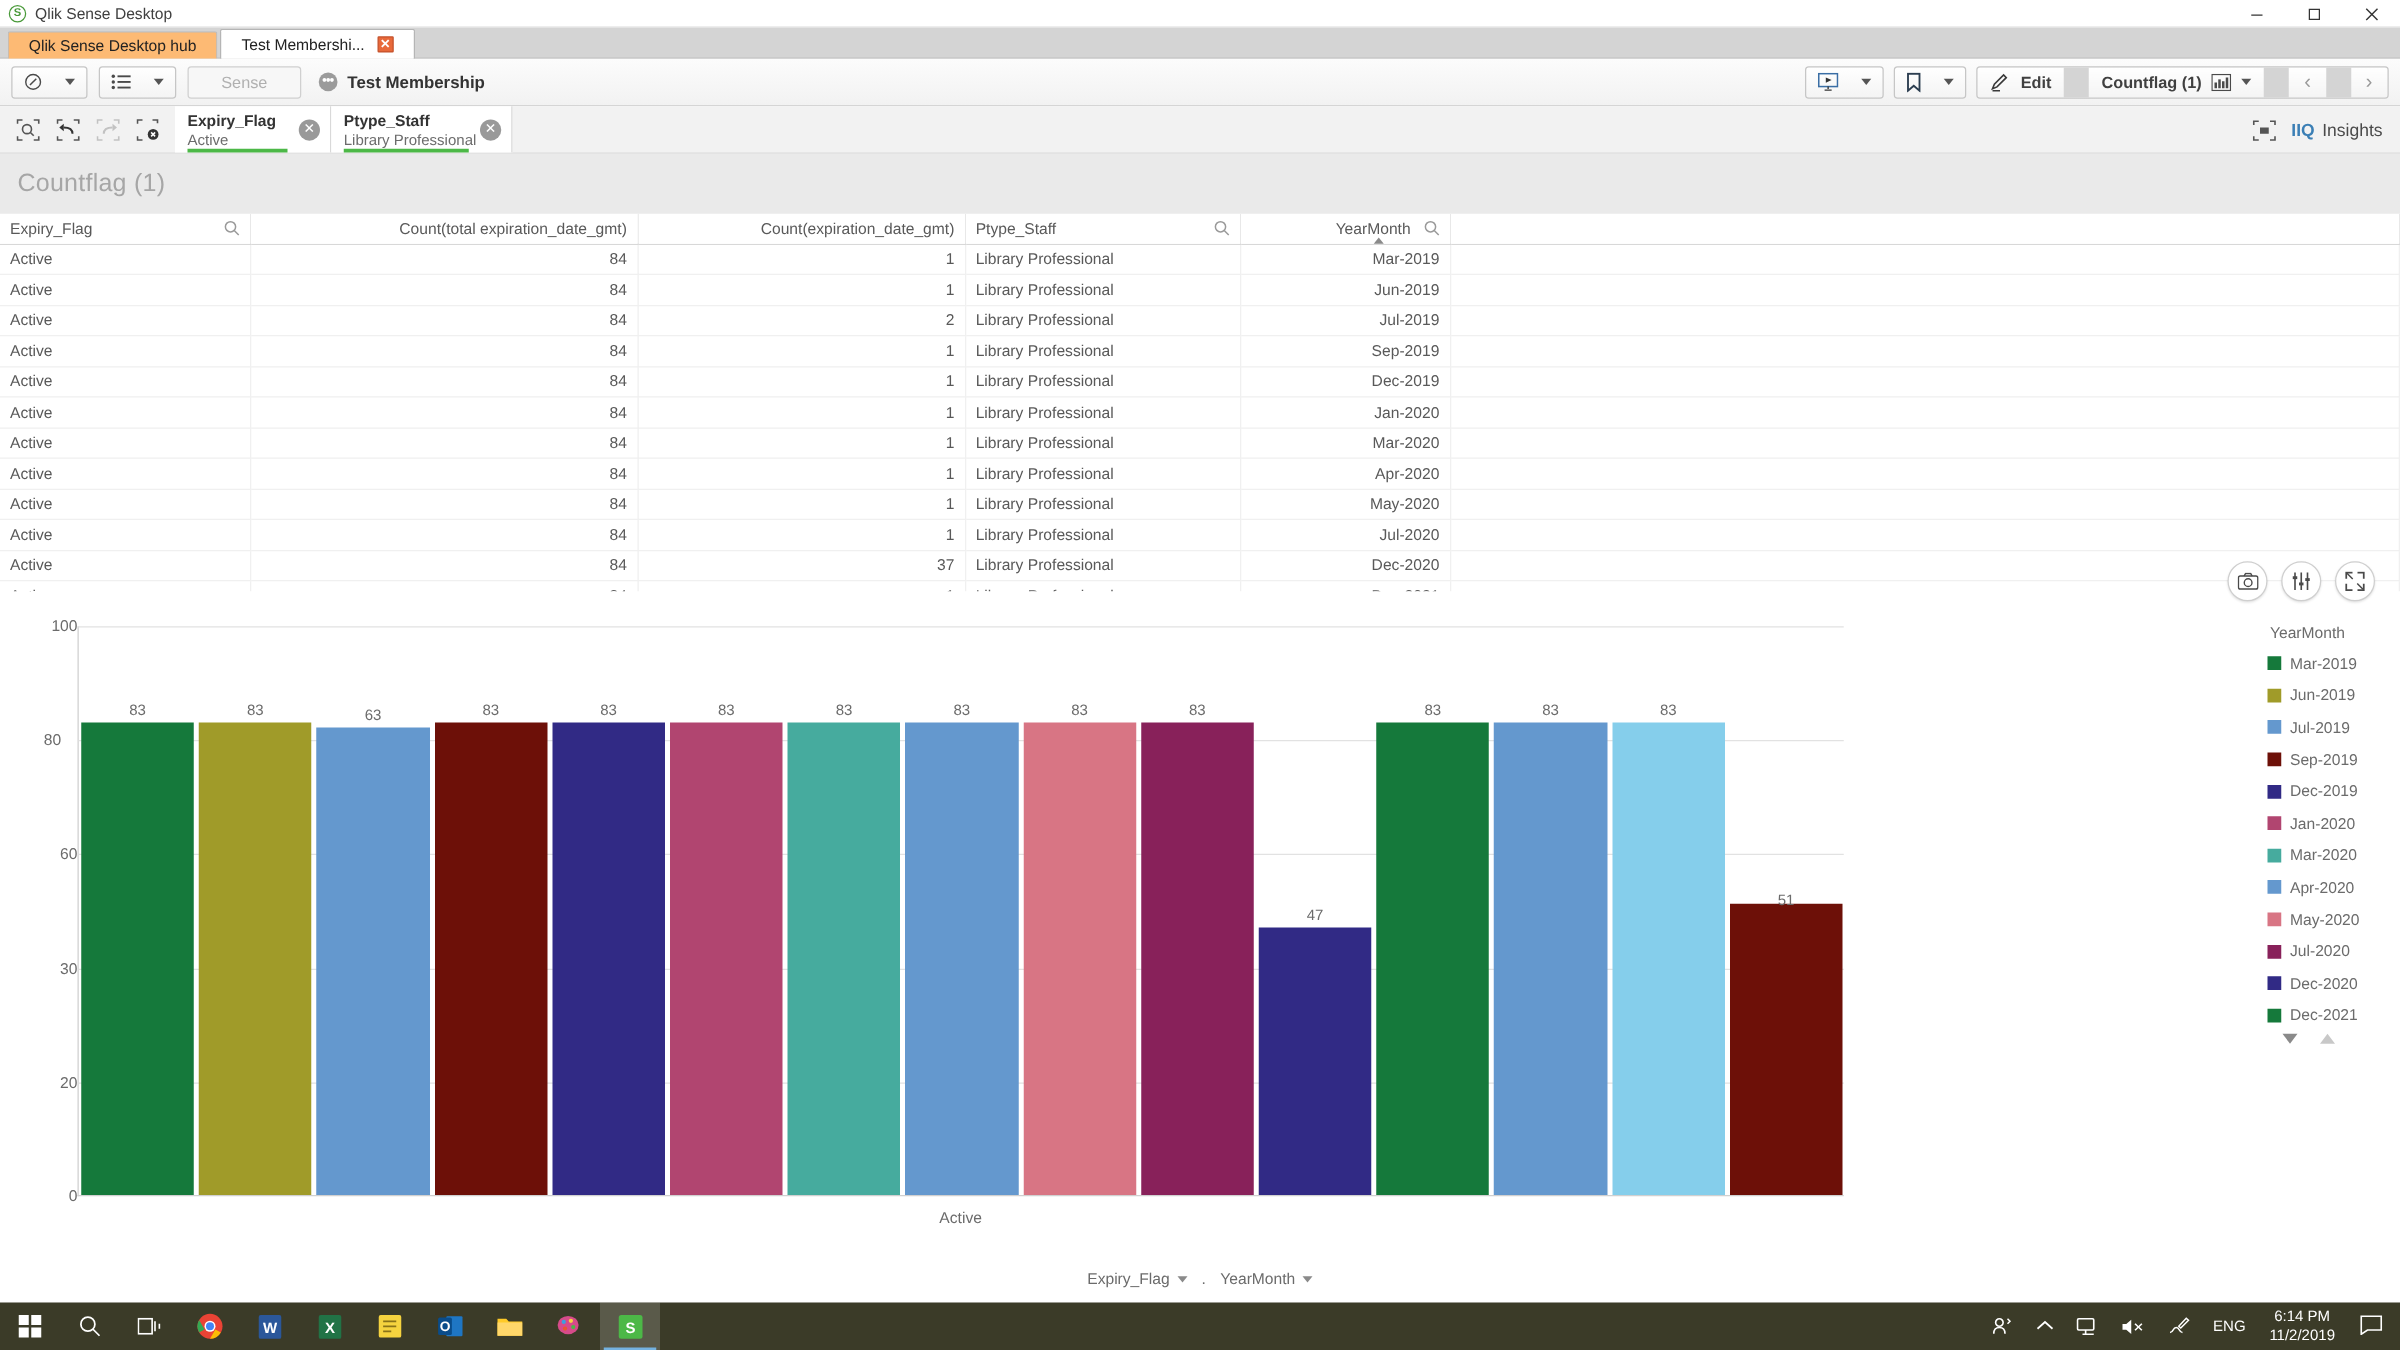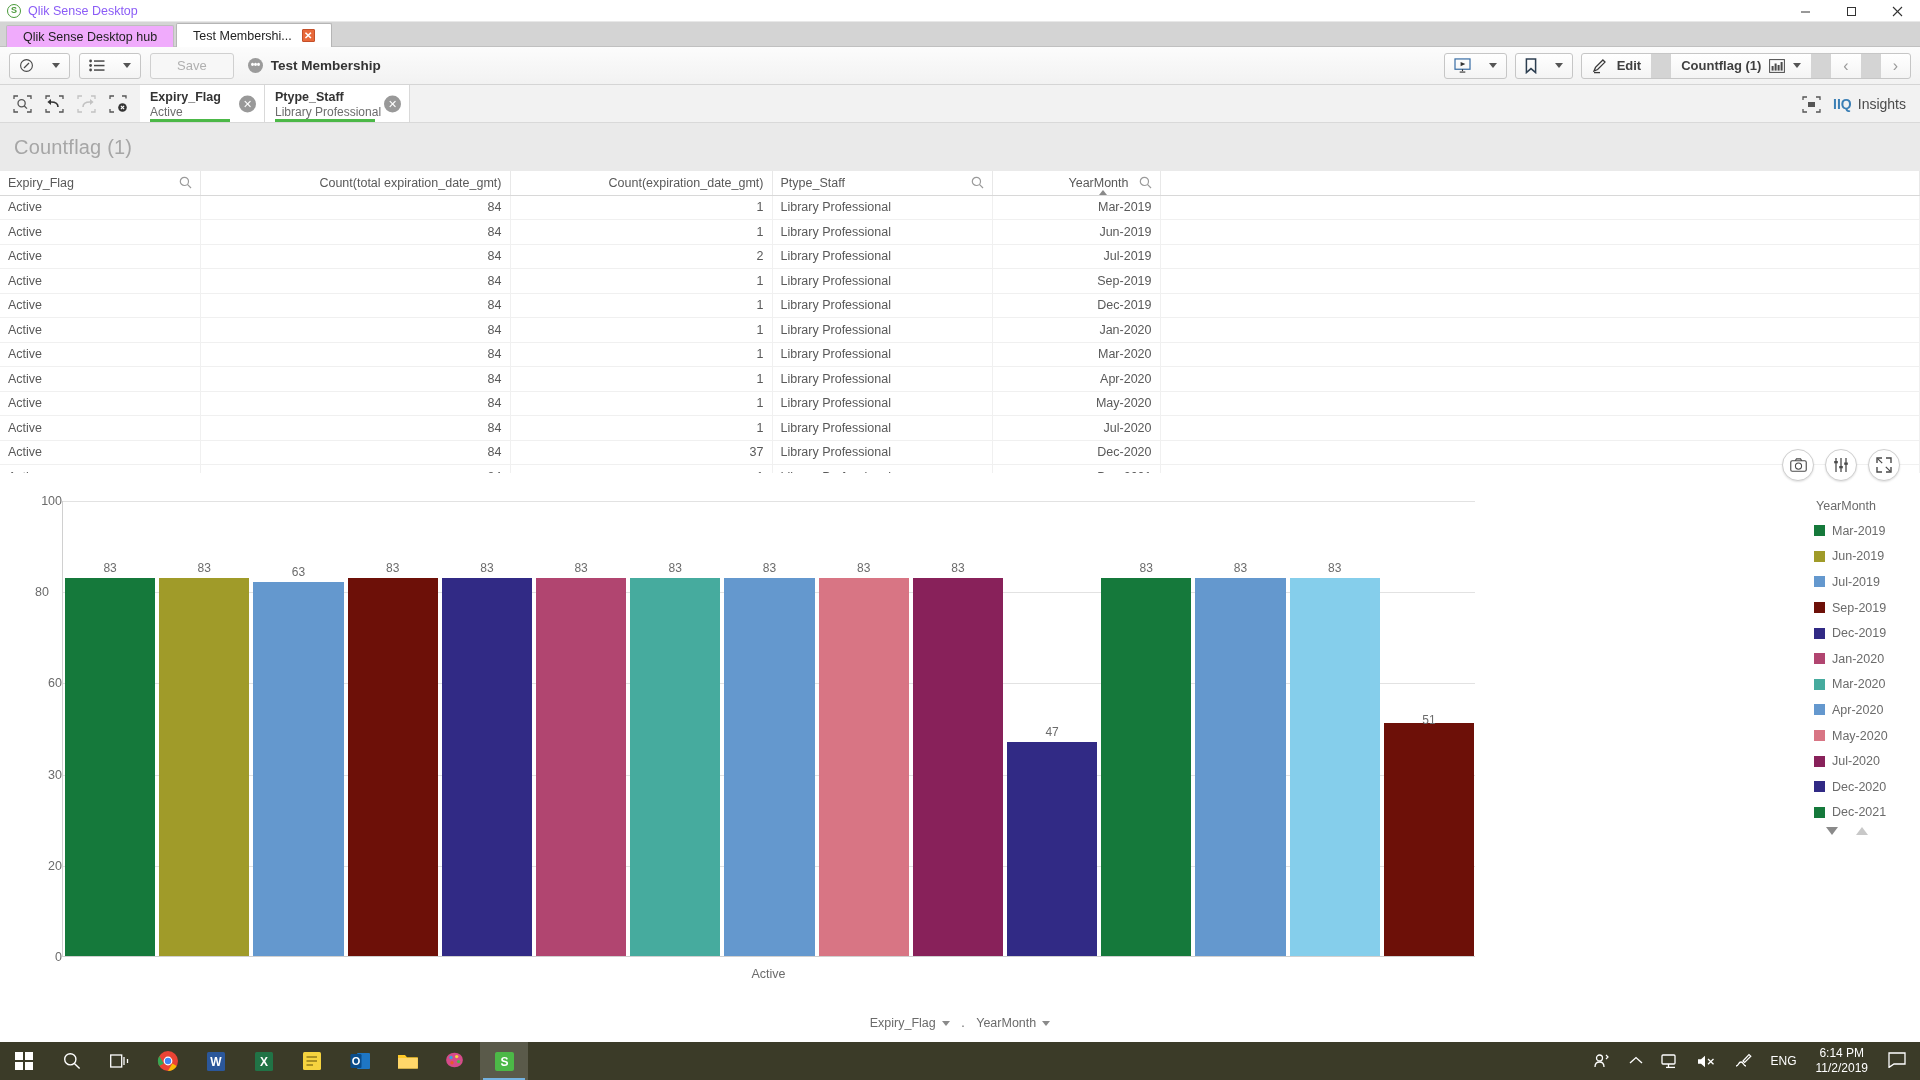--- a/index.html
+++ b/index.html
@@ -25,21 +25,21 @@
     width: 14px; height: 14px;
     margin-left: 7px; margin-right: 7px;
     border: 1.5px solid #4a9a3a;
     border-radius: 50%;
     color: #4a9a3a;
     font-size: 9px;
     line-height: 11px;
     text-align: center;
     font-weight: bold;
   }
-  .titlebar-text { font-size: 12.5px; color: #8b5cf6; }
+  .titlebar-text { font-size: 12.5px; color: #404040; }
   .win-controls { position: absolute; right: 0; top: 0; display: flex; height: 22px; }
   .win-btn {
     width: 46px; height: 22px;
     display: flex; align-items: center; justify-content: center;
     font-size: 11px; color: #333;
   }
   .win-btn:last-child { color: #333; }
   .win-btn svg { display: block; }
 
   
@@ -51,21 +51,21 @@
     padding-left: 6px;
     border-bottom: 1px solid #c0c0c0;
     position: relative;
   }
   .tab {
     height: 22px;
     display: flex;
     align-items: center;
     padding: 0 16px;
     font-size: 12.5px;
-    background: #f0abfc;
+    background: #fdba74;
     border: 1px solid #bdbdbd;
     border-bottom: none;
     border-radius: 2px 2px 0 0;
     color: #222;
     margin-right: 2px;
     position: relative;
     top: 1px;
   }
   .tab.active {
     background: #ffffff;
@@ -474,21 +474,21 @@
         <circle cx="1.6" cy="6.5" r="1.4" fill="#4a4a4a"></circle>
           <rect x="5" y="5.8" width="10.5" height="1.5" fill="#4a4a4a"></rect>
         <circle cx="1.6" cy="11" r="1.4" fill="#4a4a4a"></circle>
           <rect x="5" y="10.3" width="10.5" height="1.5" fill="#4a4a4a"></rect>
       </svg>
     </div>
     <div class="tb-btn">
         <span class="tb-caret"></span>
       </div>
   </div>
-  <div class="tb-save">Save</div>
+  <div class="tb-save">Sense</div>
   <div class="app-title">
     <span class="app-dots">•••</span>
     <span>Test Membership</span>
   </div>
 
   <div class="tb-right">
     <div class="tb-group">
       <div class="tb-btn">
         <svg width="17" height="15" viewBox="0 0 18 16">
           <rect x="1" y="1" width="16" height="11" fill="none" stroke="#3a6ea5" stroke-width="1.3"></rect>

